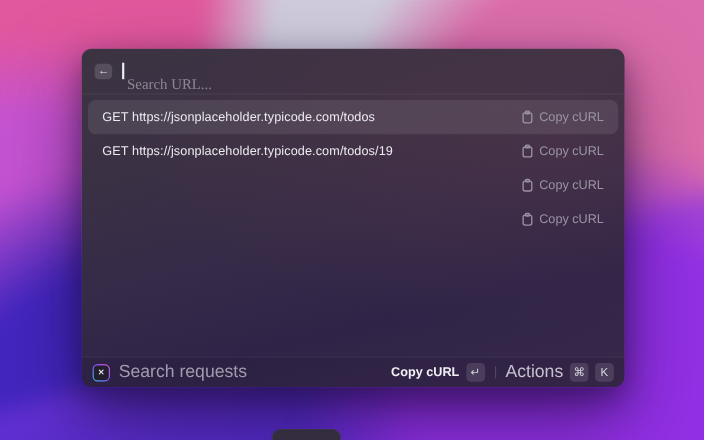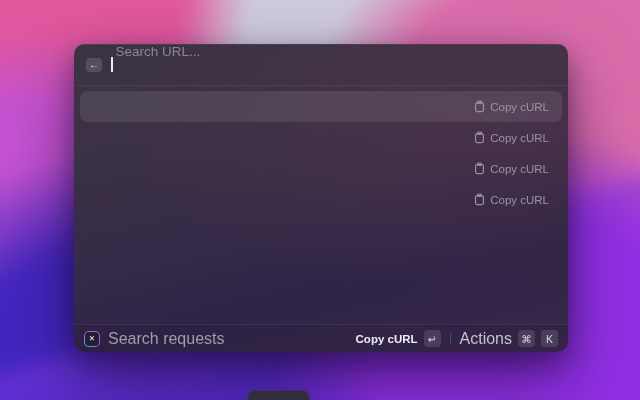--- a/index.html
+++ b/index.html
@@ -44,21 +44,21 @@
     box-shadow:0 30px 70px rgba(18,8,40,0.5), 0 10px 26px rgba(18,8,40,0.4),
       inset 0 0.5px 0 rgba(255,255,255,0.12); }
 
   .searchbar{ height:42px; flex:0 0 auto; display:flex; align-items:center;
     padding:0 12px; border-bottom:1px solid rgba(255,255,255,0.07); }
   .back-button{ width:16px; height:14px; border:none; border-radius:4px; flex:0 0 auto;
     background:rgba(255,255,255,0.14); color:#eae8ee; font-size:10px; line-height:1;
     display:flex; align-items:center; justify-content:center; cursor:pointer;
     font-family:"Liberation Sans", sans-serif; }
   .caret{ width:1.5px; height:15px; background:#ecebf0; margin-left:9px; flex:0 0 auto; }
-  .search-input{ flex:1; display:flex; align-items:flex-start; height:100%; }
+  .search-input{ flex:1; display:flex; align-items:flex-end; height:100%;font-family:Liberation Serif, serif; }
   .placeholder{ color:#8d8794; font-size:13.5px; margin-left:3px; }
 
   .results{ padding:5px 6px 0; display:flex; flex-direction:column; }
   .row{ height:31px; flex:0 0 auto; border-radius:7px; padding:0 13px;
     display:flex; align-items:center; cursor:pointer; }
   .row.selected{ background:var(--selection); }
   .row-label{ font-size:11.5px; color:var(--text-primary); letter-spacing:0.1px; white-space:nowrap; }
   .row-action{ margin-left:auto; display:flex; align-items:center; gap:5px;
     color:var(--text-muted); font-size:11.5px; }
   .row-action svg{ display:block; }
@@ -107,32 +107,34 @@
     </button>
     <span class="caret"></span>
     <div class="search-input">
       <span class="placeholder">Search URL...</span>
     </div>
   </div>
 
   <div class="results">
 
     <div class="row selected">
+      <span class="row-label">GET https://jsonplaceholder.typicode.com/todos</span>
       <span class="row-action">
         <span>
           <svg width="11" height="13" viewBox="0 0 12 14" fill="none" stroke="currentColor" stroke-width="1.3">
             <rect x="1.7" y="2.8" width="8.6" height="9.8" rx="2"></rect>
             <rect x="4" y="1" width="4" height="2.6" rx="0.9"></rect>
           </svg>
         </span>
         <span>Copy cURL</span>
       </span>
     </div>
 
     <div class="row">
+      <span class="row-label">GET https://jsonplaceholder.typicode.com/todos/19</span>
       <span class="row-action">
         <span>
           <svg width="11" height="13" viewBox="0 0 12 14" fill="none" stroke="currentColor" stroke-width="1.3">
             <rect x="1.7" y="2.8" width="8.6" height="9.8" rx="2"></rect>
             <rect x="4" y="1" width="4" height="2.6" rx="0.9"></rect>
           </svg>
         </span>
         <span>Copy cURL</span>
       </span>
     </div>

